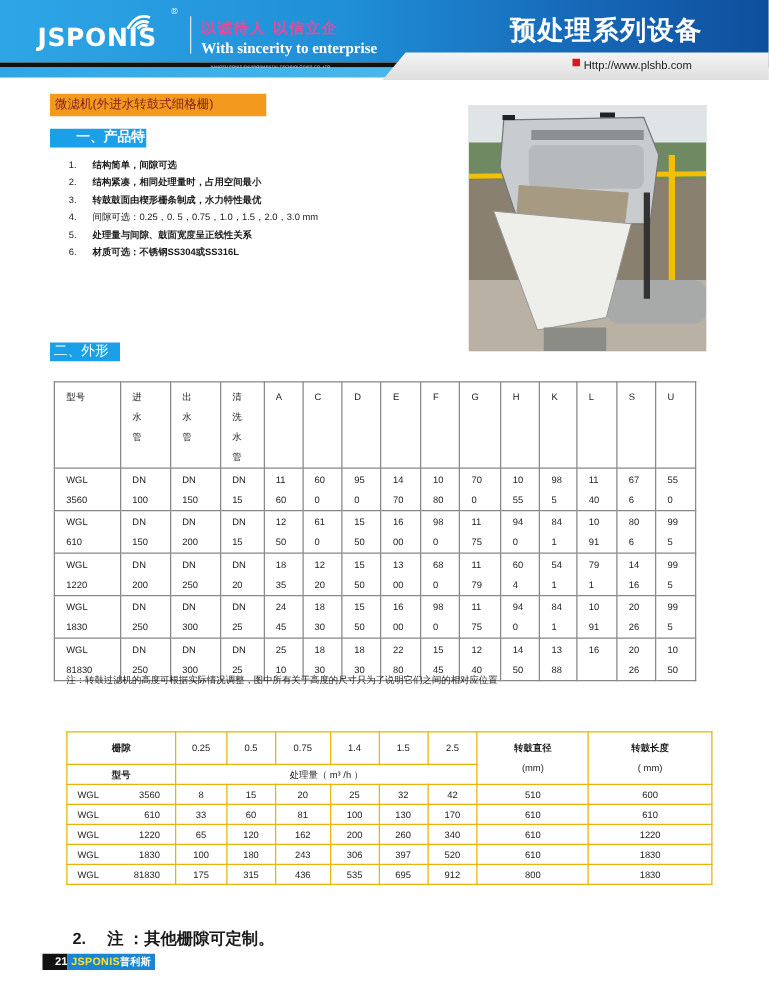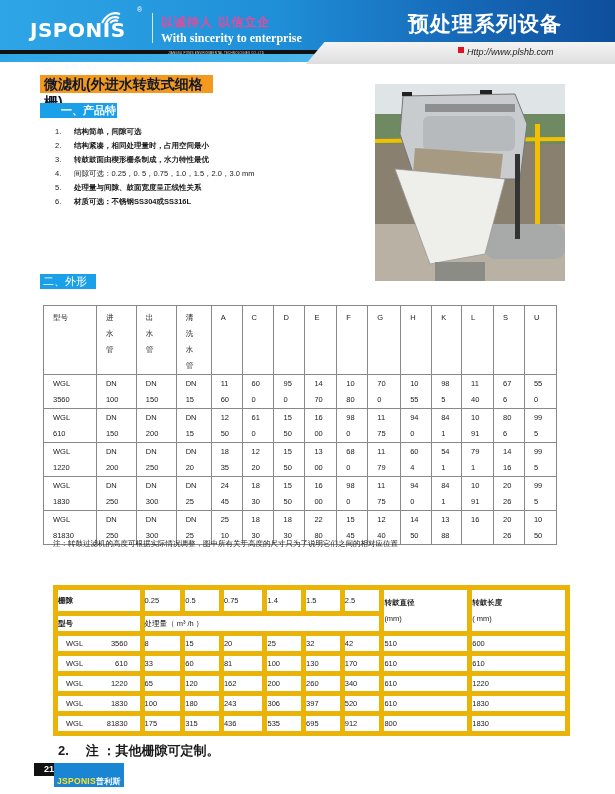--- a/index.html
+++ b/index.html
@@ -15,26 +15,26 @@
   .banner-tail { position:absolute; left:306px; top:42px; width:320px; height:22px;
     background:linear-gradient(180deg,#f4f4f4,#dedede); transform:skewX(-40deg); transform-origin:left bottom; }
   .tiny-company { position:absolute; left:168px; top:51px; font-size:3px; color:#ddd; letter-spacing:0.2px; }
   .logo { position:absolute; left:30px; top:18px; font-family:"DejaVu Sans",sans-serif; font-weight:bold; font-size:20px; color:#fff; letter-spacing:0.5px; }
   .logo-arc { position:absolute; left:100px; top:8px; width:22px; height:16px; }
   .reg { position:absolute; left:137px; top:6px; font-size:7px; color:#fff; }
   .divider-v { position:absolute; left:152px; top:13px; width:1px; height:30px; background:#cfe9fa; }
   .slogan-cn { position:absolute; left:161px; top:14px; font-family:"DejaVu Serif",serif; font-weight:bold; font-size:12px; color:#ec4899; letter-spacing:1px; }
   .slogan-en { position:absolute; left:161px; top:31px; font-family:"Liberation Serif",serif; font-weight:bold; font-size:12px; color:#fff; }
   .banner-title { position:absolute; left:408px; top:10px; font-family:"DejaVu Serif",serif; font-weight:bold; font-size:21px; color:#fff; letter-spacing:1px; }
-  .url-box { position:absolute; left:458px; top:47px; font-size:9px; color:#222; display:flex; gap:3px;font-style:italic; }
+  .url-box { position:absolute; left:458px; top:47px; font-size:9px; color:#222; display:flex; gap:3px; }
   .red-sq { width:6px; height:6px; background:#e0141e; display:inline-block; }
 
   
   .title-orange { position:absolute; left:40px; top:75px; width:173px; height:18px; background:#f39a1e;
-    color:#0f172a; font-size:14px; font-weight:bold; padding-left:4px; line-height:18px; }
+    color:#7f1d1d; font-size:10px; font-weight:normal; padding-left:4px; line-height:18px; }
   .title-blue { position:absolute; left:40px; top:103px; width:77px; height:15px; background:#1aa0e8;
     color:#fff; font-size:11px; font-weight:bold; padding-left:21px; line-height:15px; }
   .title-blue2 { position:absolute; left:40px; top:274px; width:56px; height:15px; background:#1aa0e8;
     color:#fff; font-size:11px; padding-left:3px; line-height:15px; }
 
   .features { position:absolute; left:55px; top:125px; list-style:none; font-size:7.5px; }
   .features li { height:14px; line-height:14px; display:flex; }
   .features .num { width:19px; }
   .features .txt { font-weight:bold; }
   .features .txt.light { font-weight:normal; }
@@ -47,32 +47,32 @@
   .t1 { left:43px; top:305px; width:514px; }
   .t1 td { border:1px solid #888; vertical-align:top; padding:4px 0 0 9px; line-height:16px; }
   .t1 .hdr td { height:63px; }
   .t1 .row td { height:33px; padding-top:1px; }
   .t1 td .l2 { display:block; }
 
   .note1 { position:absolute; left:53px; top:539px; font-size:7.5px; font-family:"DejaVu Serif",serif; color:#222; }
 
   
   .t2 { left:53px; top:585px; width:517px; }
-  .t2 td { border:5px solid #eab308; height:16px; line-height:15px; }
+  .t2 td { border:1px solid #eab308; text-align:center; height:16px; line-height:15px; }
   .t2 .h1 td { height:26px; }
   .t2 .h2 td { height:16px; }
   .t2 .model { display:flex; justify-content:space-between; padding:0 12px 0 8px; }
   .t2 .bold { font-weight:bold; }
 
   .note2 { position:absolute; left:58px; top:742px; font-size:13px; font-weight:bold; }
   .note2 span { margin-right:17px; }
 
   .footer { position:absolute; left:34px; top:763px; display:flex; height:13px; }
   .footer .pg { background:#111; color:#fff; font-weight:bold; font-size:9px; width:20px; text-align:right; line-height:13px; }
-  .footer .brand { background:#1a86d3; color:#ffe12b; font-weight:bold; font-size:8.5px; padding:12px 3px; line-height:13px; letter-spacing:0.3px; }
+  .footer .brand { background:#1a86d3; color:#ffe12b; font-weight:bold; font-size:8.5px; padding:0 3px; line-height:13px; letter-spacing:0.3px; }
   .footer .brand-cn { color:#fff; font-family:"DejaVu Serif",serif; font-size:8px; }
 </style>
 </head>
 <body>
 
 <div class="banner"></div>
 <div class="banner-strip"></div>
 <div class="banner-strip2"></div>
 <div class="banner-tail"></div>
 <div class="tiny-company">JIANGSU PONIS ENVIRONMENTAL TECHNOLOGIES CO.,LTD</div>

